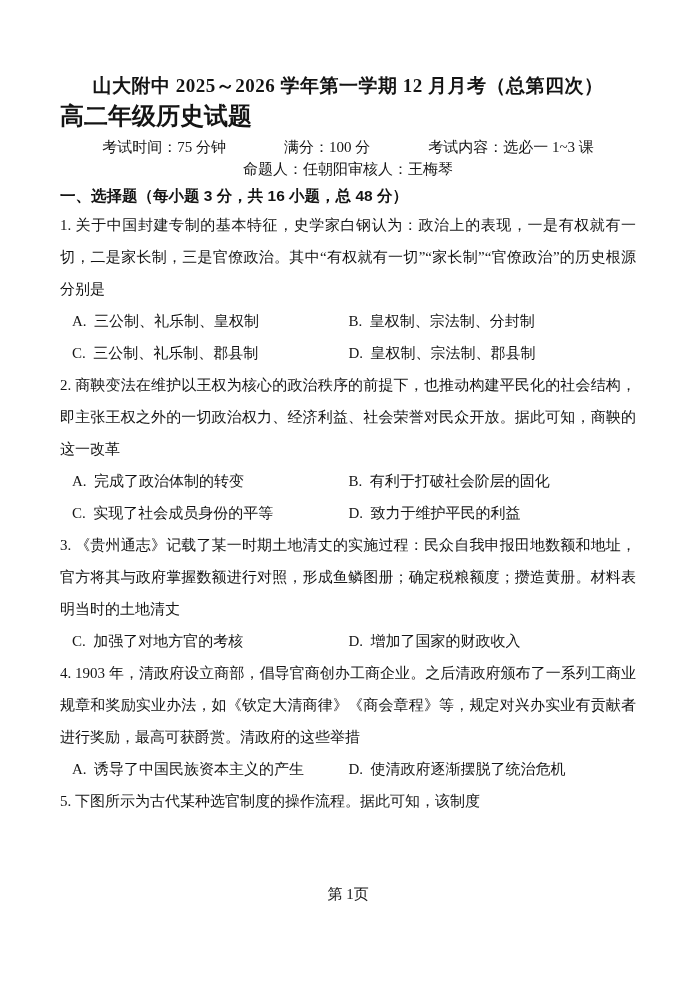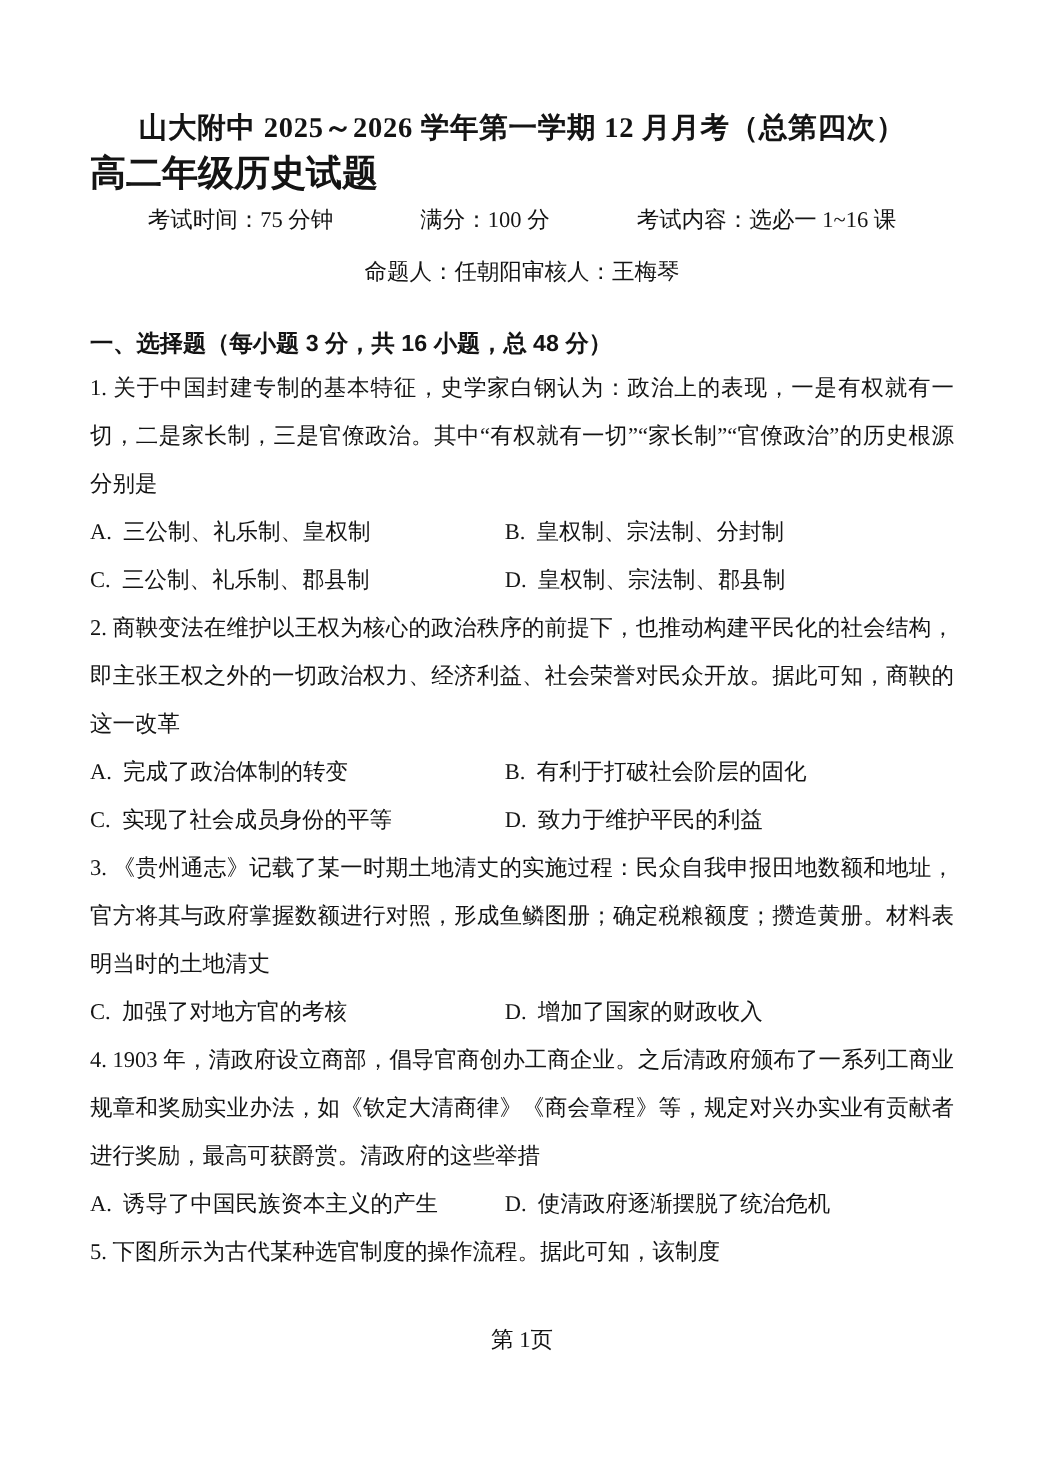--- a/index.html
+++ b/index.html
@@ -35,48 +35,49 @@
   }
   .info-line {
     margin-top: 8px;
     display: flex;
     justify-content: center;
     gap: 58px;
     font-size: 15px;
     line-height: 19px;
   }
   .credits-line {
-    margin-top: 16px;
+    margin-top: 3px;
     display: flex;
     justify-content: center;
     font-size: 15px;
     line-height: 19px;
   }
   .section-heading {
-    margin-top: 28px;
+    margin-top: 7px;
     font-family: "Liberation Sans", "DejaVu Sans", sans-serif;
     font-size: 15.5px;
     font-weight: bold;
     line-height: 20px;
   }
   .questions {
     margin-top: 3px;
     font-size: 15px;
     line-height: 32px;
   }
   .question .stem {
     margin: 0;
     text-align: justify;
   }
   .options {
     display: grid;
     grid-template-columns: 48% 52%;
   }
   .option {
     white-space: nowrap;
+    margin-left: 12px;
   }
   .page-footer {
     position: absolute;
     left: 0;
     right: 0;
     top: 884px;
     text-align: center;
     font-size: 15px;
     line-height: 20px;
   }
@@ -86,21 +87,21 @@
 
 <div class="page">
 
   <h1 class="session-line">山大附中 2025～2026 学年第一学期 12 月月考（总第四次）</h1>
 
   <h2 class="exam-title">高二年级历史试题</h2>
 
   <div class="info-line">
     <span>考试时间：75 分钟</span>
     <span>满分：100 分</span>
-    <span>考试内容：选必一 1~16 课</span>
+    <span>考试内容：选必一 1~3 课</span>
   </div>
 
   <div class="credits-line">
     <span>命题人：任朝阳</span>
     <span>审核人：王梅琴</span>
   </div>
 
   <div class="section-heading">一、选择题（每小题 3 分，共 16 小题，总 48 分）</div>
 
   <main class="questions" id="questions">

